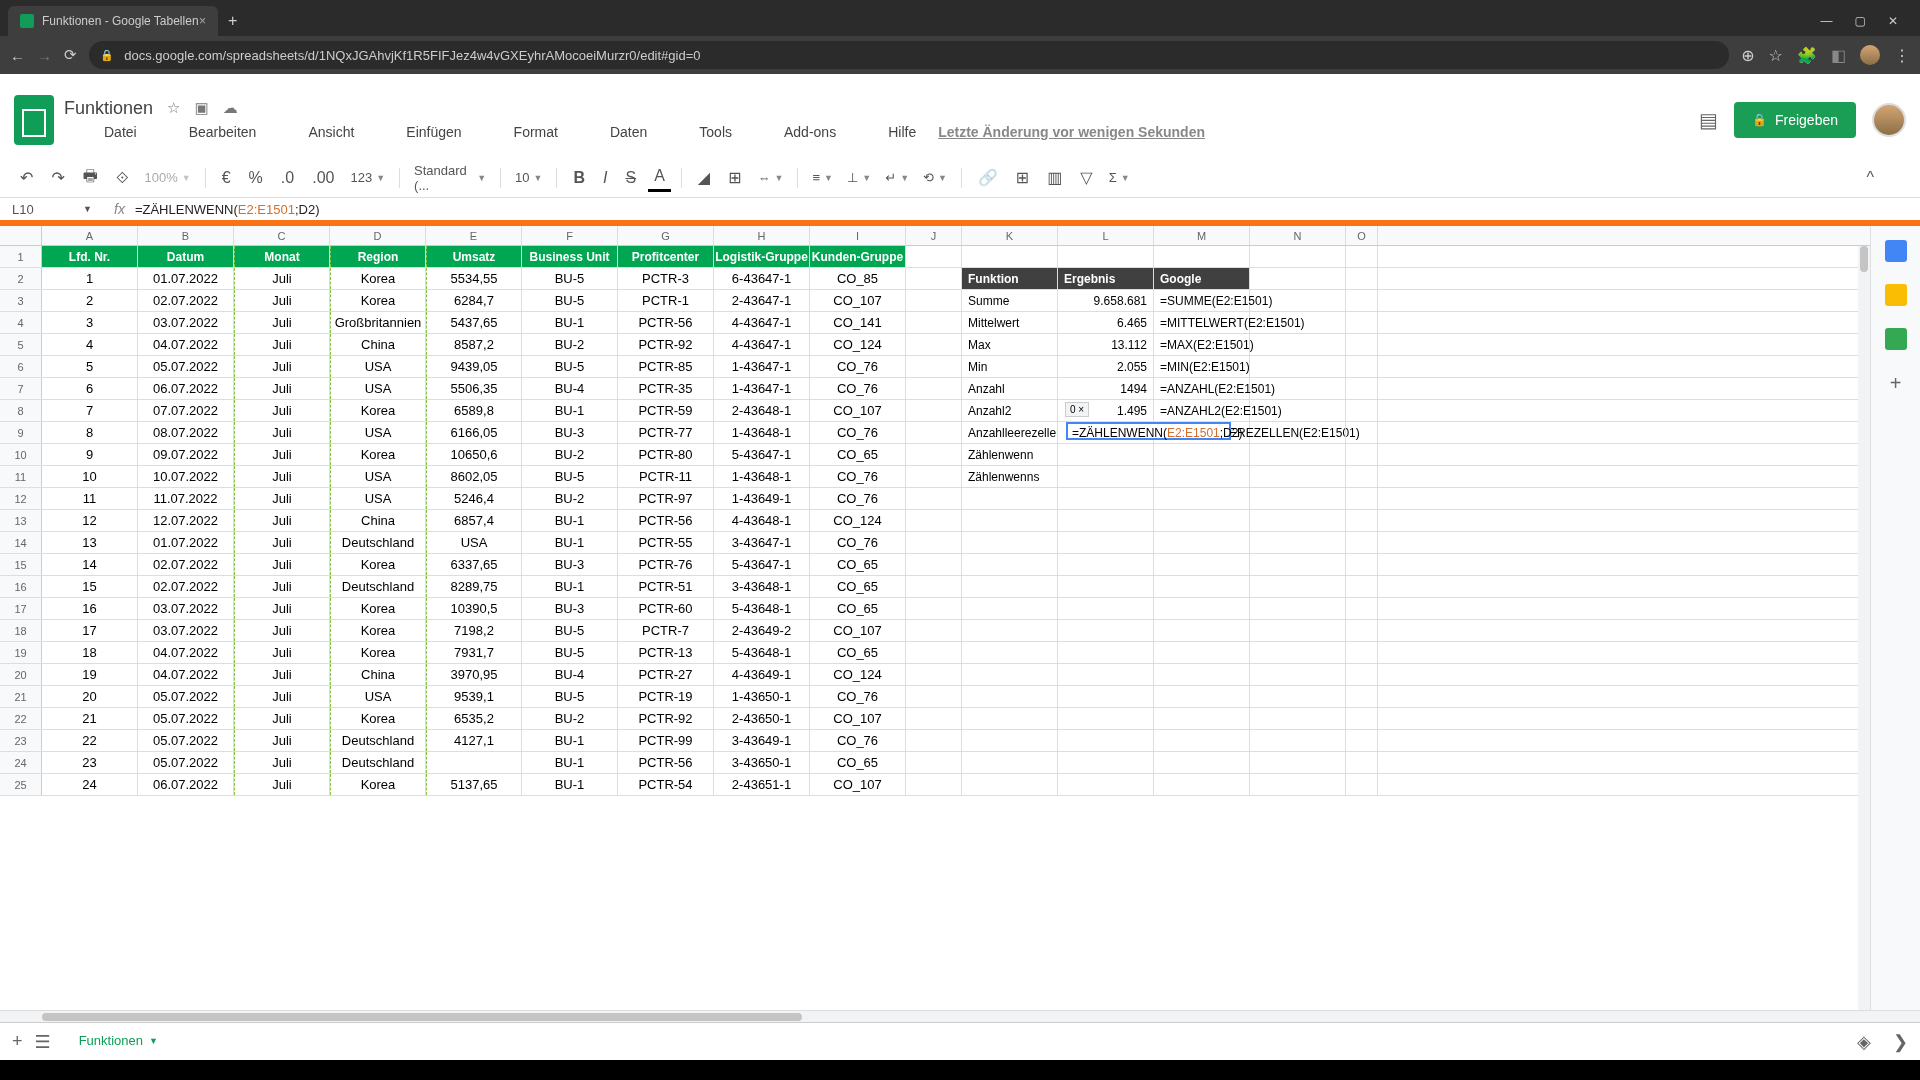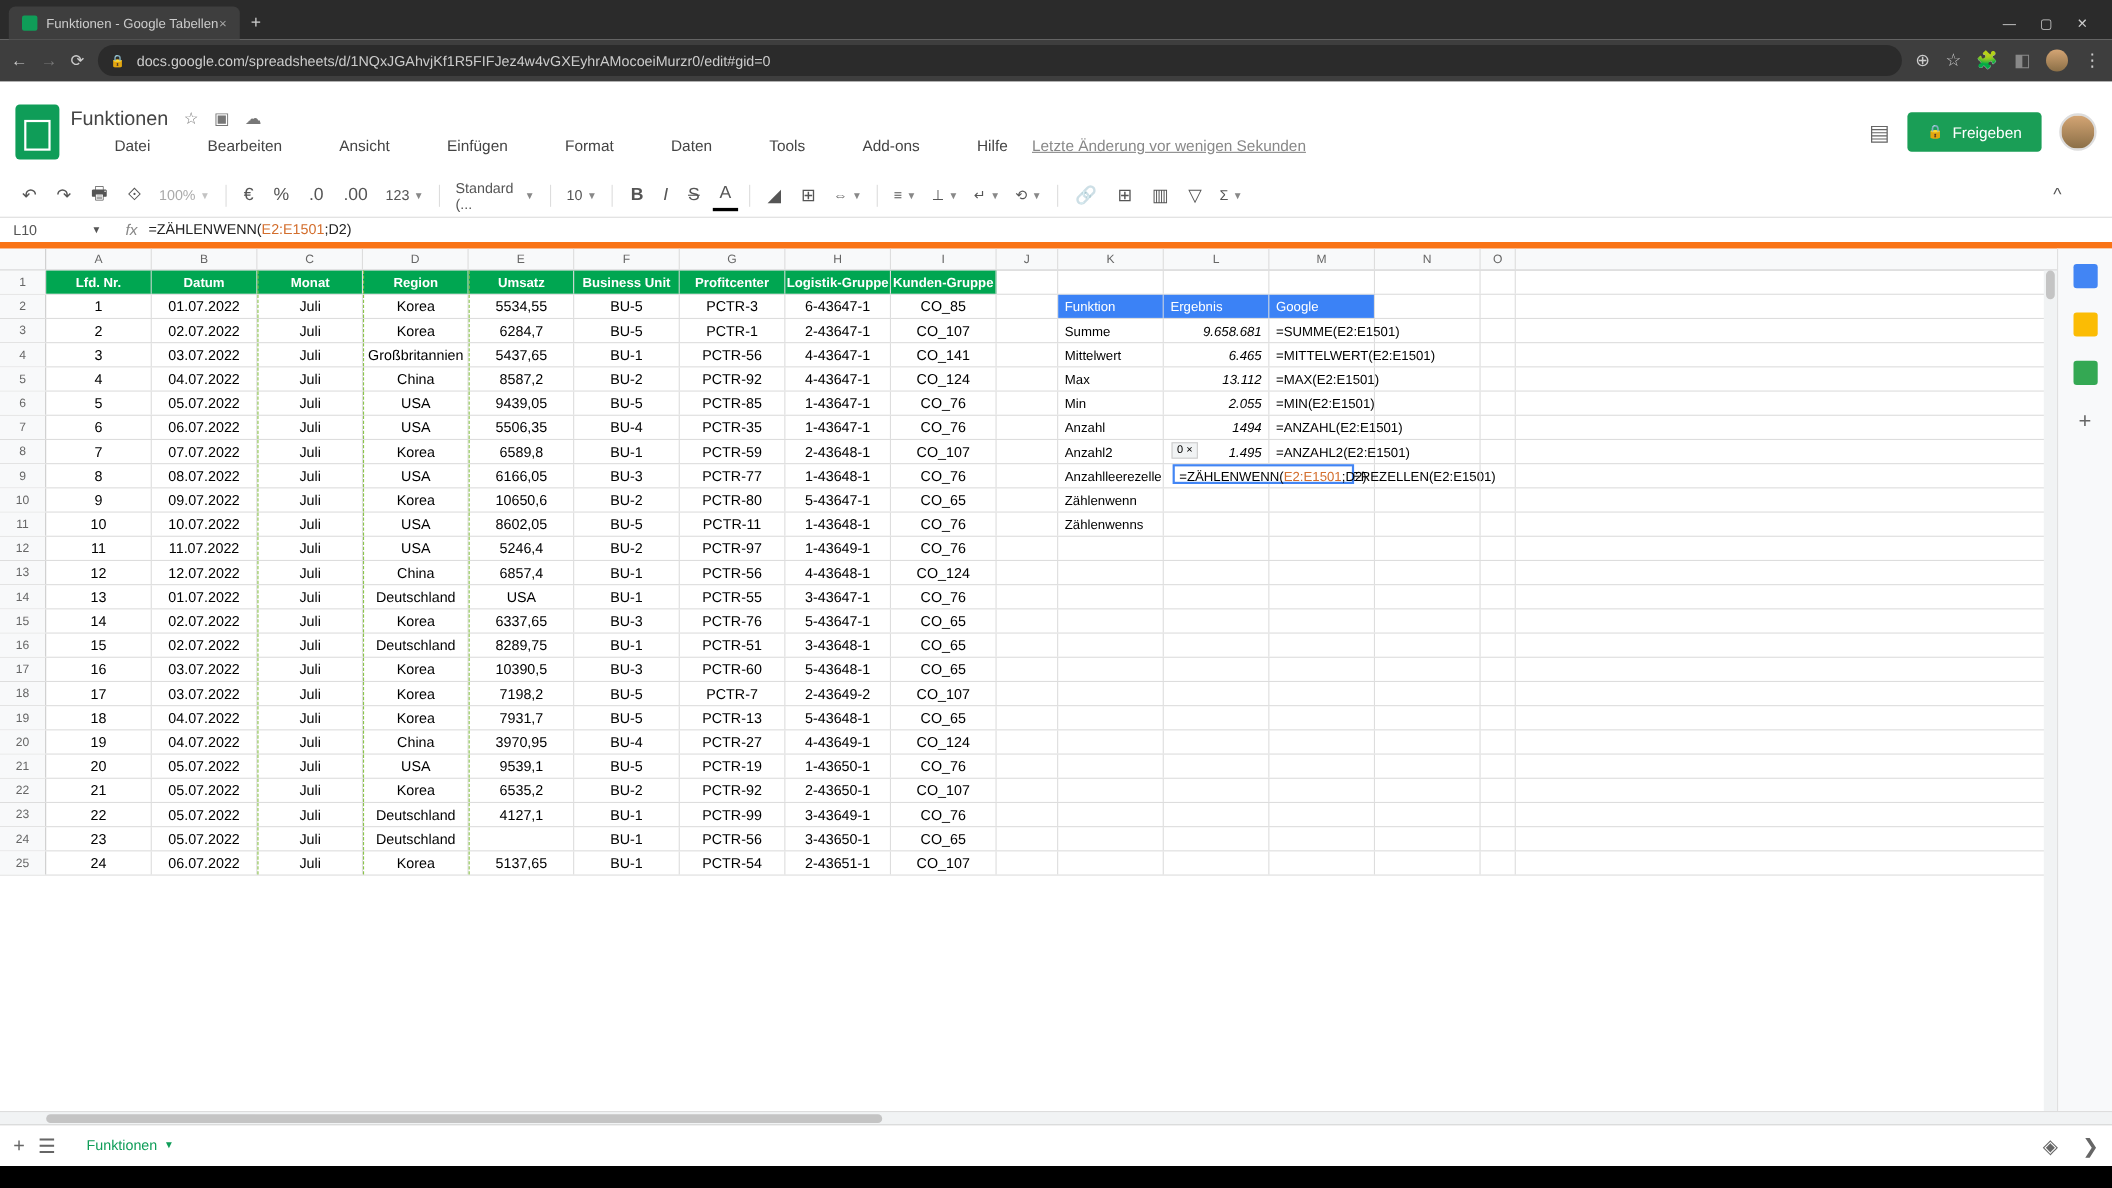--- a/index.html
+++ b/index.html
@@ -24,21 +24,21 @@
 
 .sheets-top { height: 84px; display: flex; align-items: center; padding: 8px 14px 0; gap: 10px; }
 .sheets-logo { width: 40px; height: 50px; background: #0f9d58; border-radius: 4px; position: relative; }
 .sheets-logo::after { content: ''; position: absolute; inset: 14px 8px 8px; border: 2px solid #fff; }
 .doc-meta { display: flex; flex-direction: column; gap: 2px; flex: 1; }
 .title-row { display: flex; align-items: center; gap: 14px; }
 .doc-title { font-size: 18px; color: #444; font-weight: 400; }
 .title-icn { color: #777; font-size: 15px; }
 .menu-row { display: flex; gap: 4px; font-size: 14px; color: #444; }
 .menu-item { padding: 3px 8px; cursor: pointer; margin-left: 32px; }
-.last-edit { color: #888; padding: 3px 10px; }
+.last-edit { color: #888; padding: 3px 10px; font-weight: bold; }
 .header-right { display: flex; align-items: center; gap: 16px; }
 .comment-icn { color: #666; font-size: 20px; }
 .share-btn { background: #1a9e56; color: #fff; height: 36px; padding: 0 18px; border-radius: 4px; display: flex; align-items: center; gap: 8px; font-size: 14px; font-weight: 500; }
 .share-btn .lock-icn { font-size: 12px; }
 .avatar-lg { width: 34px; height: 34px; border-radius: 50%; background: linear-gradient(#d4a574, #8b6f47); border: 2px solid #ddd; }
 
 
 .toolbar { height: 40px; border-bottom: 1px solid #ddd; display: flex; align-items: center; padding: 0 40px 0 14px; gap: 6px; color: #555; }
 .tb-icn { padding: 4px 6px; font-size: 16px; cursor: pointer; }
 .tb-sep { width: 1px; height: 20px; background: #ddd; margin: 0 4px; }
@@ -68,23 +68,23 @@
 .col-headers { display: flex; height: 20px; background: #f8f9fa; border-bottom: 1px solid #ccc; font-size: 11px; color: #666; }
 .row-hdr-space { width: 42px; border-right: 1px solid #ccc; }
 .col-hdr { border-right: 1px solid #ddd; display: flex; align-items: center; justify-content: center; }
 .rows { }
 .row { display: flex; height: 22px; border-bottom: 1px solid #ddd; }
 .row-hdr { width: 42px; background: #f8f9fa; border-right: 1px solid #ccc; display: flex; align-items: center; justify-content: center; font-size: 11px; color: #666; }
 .cell { border-right: 1px solid #ddd; font-size: 13px; display: flex; align-items: center; justify-content: center; overflow: hidden; white-space: nowrap; }
 .hdr-cell { background: #00a651; color: #fff; font-weight: 600; font-size: 12px; }
 
 
-.sum-hdr { background: #3b82f6; color: #fff; font-weight: 400; justify-content: flex-start; padding: 0 6px; font-size: 12px; }
+.sum-hdr { background: #404040; color: #fff; font-weight: 700; justify-content: flex-start; padding: 0 6px; font-size: 12px; }
 .sum-cell { justify-content: flex-start; padding: 0 6px; font-size: 12px; }
-.sum-num { justify-content: flex-end; padding: 0 6px; font-size: 12px; font-style: italic; }
+.sum-num { justify-content: flex-end; padding: 0 6px; font-size: 12px; }
 
 
 .edit-cell { position: absolute; border: 2px solid #4285f4; background: #fff; font-family: monospace; font-size: 12px; padding: 2px 4px; z-index: 5; }
 .edit-cell .rng2 { color: #d36e2d; }
 .hint-box { position: absolute; background: #f1f3f4; border: 1px solid #ccc; font-size: 10px; padding: 1px 4px; z-index: 6; }
 
 
 .sheet-tabs { height: 38px; border-top: 1px solid #ccc; display: flex; align-items: center; padding: 0 12px; gap: 12px; }
 .sheet-tabs .plus, .sheet-tabs .menu { color: #666; font-size: 18px; cursor: pointer; }
 .sheet-tab { padding: 6px 16px; color: #0f9d58; font-size: 13px; border-bottom: 2px solid transparent; display: flex; align-items: center; gap: 6px; }

